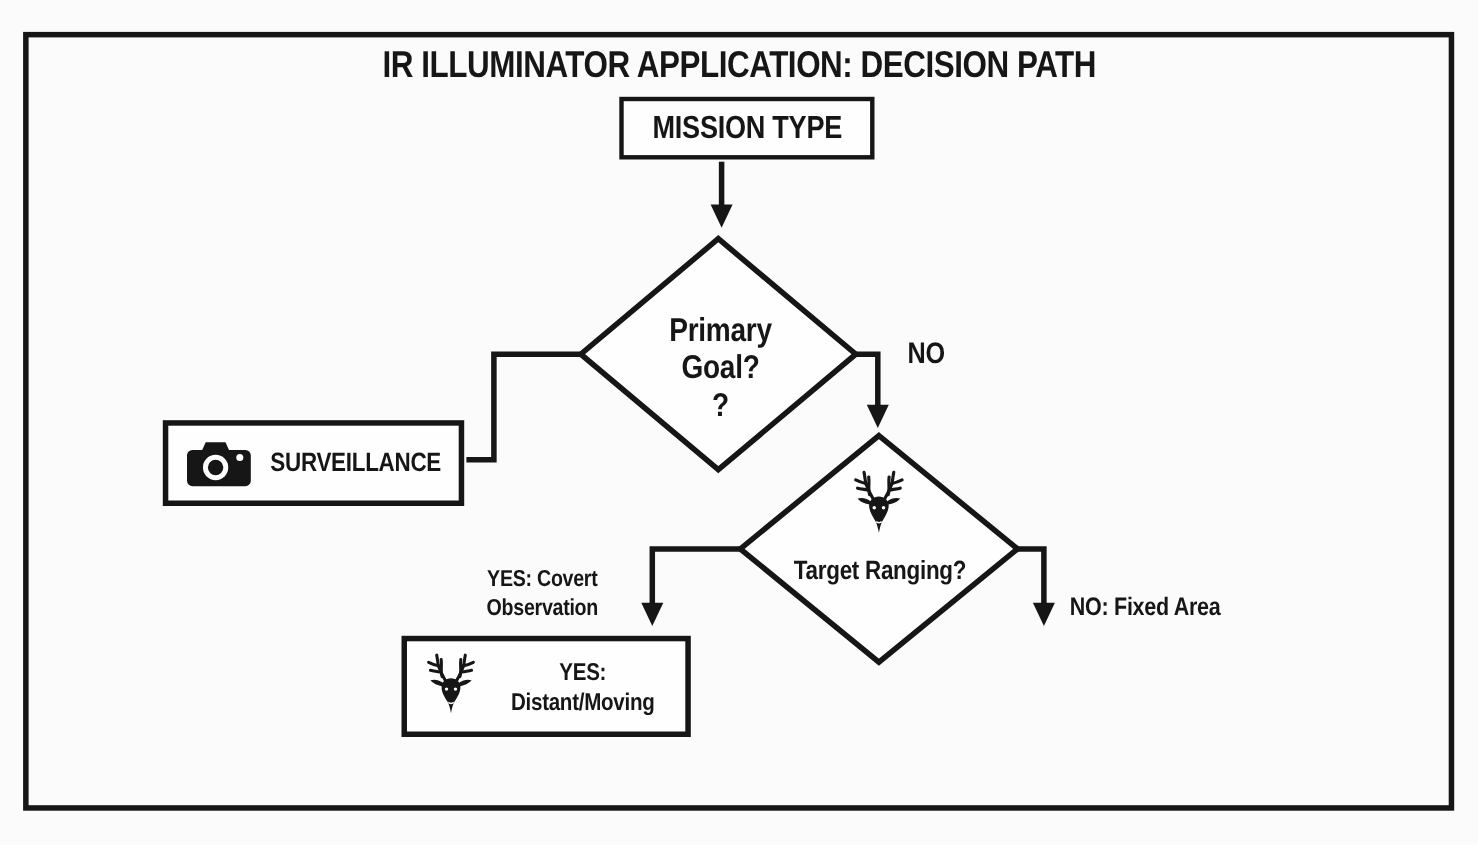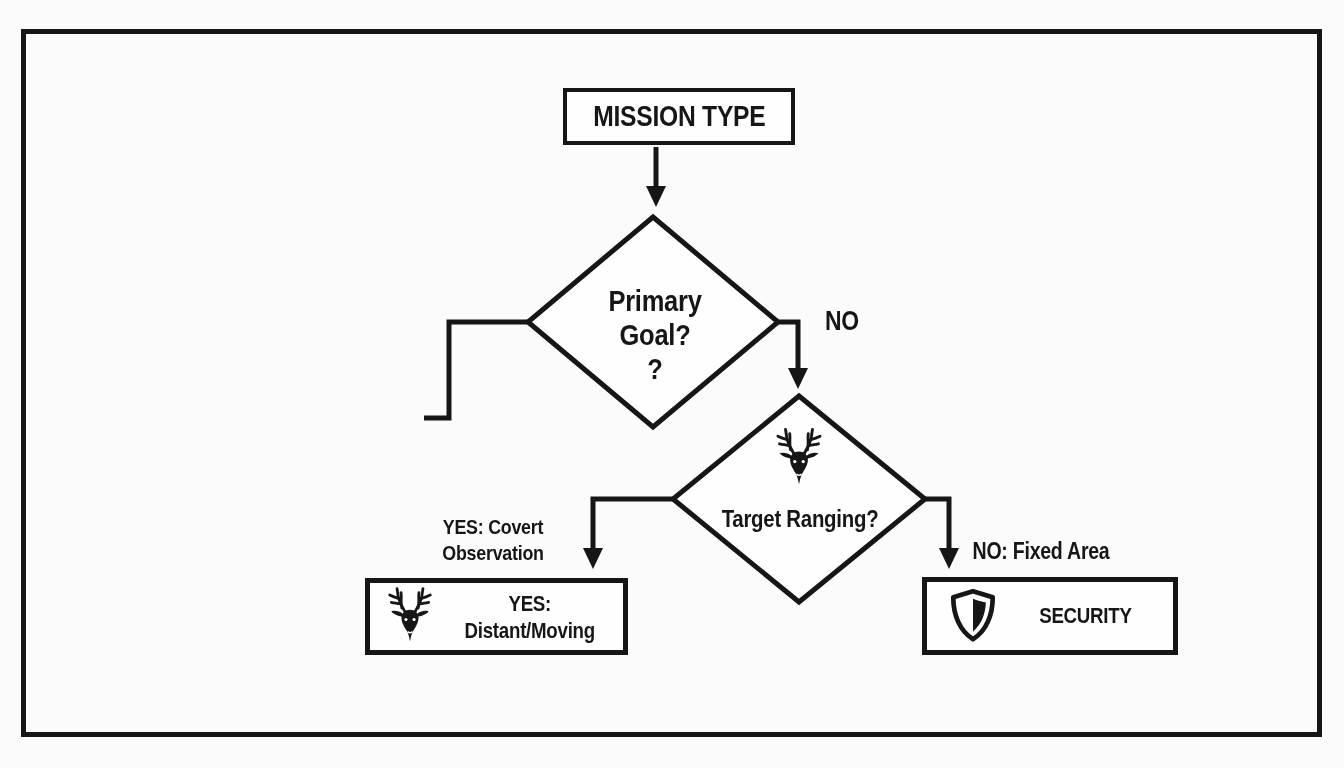--- a/index.html
+++ b/index.html
@@ -40,20 +40,23 @@
   .box-two-line { font-size:22px; line-height:27px; }
   svg { display:block; }
 </style>
 </head>
 <body>
 
 <div class="stage">
 
   <div class="frame"></div>
 
+  <div class="title">
+    <span>IR ILLUMINATOR APPLICATION: DECISION PATH</span>
+  </div>
 
   <svg class="wires" viewBox="0 0 1344 768">
     <g stroke="var(--ink)" stroke-width="5" fill="none">
       <line x1="656" y1="147" x2="656" y2="190"></line>
       <polyline points="528,322 449,322 449,418 424,418"></polyline>
       <polyline points="778,322 798,322 798,371"></polyline>
       <polyline points="673,499 593,499 593,551"></polyline>
       <polyline points="925,499 949,499 949,551"></polyline>
     </g>
     <g fill="var(--ink)" stroke="none">
@@ -77,20 +80,34 @@
   <div class="flabel diamond-text" style="left:655px; top:284px;">
     <div>Primary</div>
     <div>Goal?</div>
     <div>?</div>
   </div>
 
   <div class="flabel no-label" style="left:842px; top:306px;">
     <span>NO</span>
   </div>
 
+  <div class="node thick" style="left:148px; top:382px; width:274px; height:78px;">
+    <div class="icon-slot" style="margin-left:16px;">
+      <svg width="60" height="44" viewBox="0 0 60 44">
+        <rect x="1" y="10" width="58" height="33" rx="5" fill="var(--ink)"></rect>
+        <path d="M14 12 L18 3 H36 L40 12 Z" fill="var(--ink)"></path>
+        <circle cx="27" cy="26" r="11.5" fill="#ffffff"></circle>
+        <circle cx="27" cy="26" r="7" fill="var(--ink)"></circle>
+        <circle cx="49" cy="17" r="3.2" fill="#ffffff"></circle>
+      </svg>
+    </div>
+    <div class="label-wrap" style="font-size:24px;">
+      <span>SURVEILLANCE</span>
+    </div>
+  </div>
 
   <div class="icon-slot" style="position:absolute; left:772px; top:426px; width:54px; height:66px;">
     <svg width="54" height="66" viewBox="0 0 64 76">
       <g stroke="var(--ink)" stroke-width="3.4" fill="none" stroke-linecap="round">
         <path d="M26 32 C23 26 20 22 18 15"></path>
         <path d="M18 15 C17 11 17 8 16 3"></path>
         <path d="M18 15 C14 14 11 13 7 11"></path>
         <path d="M20 22 C16 21 13 21 9 20"></path>
         <path d="M22 27 C20 21 22 15 21 8"></path>
         <path d="M38 32 C41 26 44 22 46 15"></path>
@@ -114,21 +131,21 @@
 
   <div class="flabel small-edge-label" style="left:493px; top:514px;">
     <div>YES: Covert</div>
     <div>Observation</div>
   </div>
 
   <div class="flabel nofixed-label" style="left:1041px; top:538px;">
     <span>NO: Fixed Area</span>
   </div>
 
-  <div class="node thick" style="left:365px; top:578px; width:263px; height:77px;">
+  <div class="node thick" style="left:365px; top:578px; width:263px; height:92px;">
     <div class="icon-slot" style="margin-left:14px;">
       <svg width="52" height="62" viewBox="0 0 64 76">
         <g stroke="var(--ink)" stroke-width="3.4" fill="none" stroke-linecap="round">
           <path d="M26 32 C23 26 20 22 18 15"></path>
           <path d="M18 15 C17 11 17 8 16 3"></path>
           <path d="M18 15 C14 14 11 13 7 11"></path>
           <path d="M20 22 C16 21 13 21 9 20"></path>
           <path d="M22 27 C20 21 22 15 21 8"></path>
           <path d="M38 32 C41 26 44 22 46 15"></path>
           <path d="M46 15 C47 11 47 8 48 3"></path>
@@ -145,25 +162,14 @@
       </svg>
     </div>
     <div class="label-wrap box-two-line">
       <span>
         <span style="display:block;">YES:</span>
         <span style="display:block;">Distant/Moving</span>
       </span>
     </div>
   </div>
 
-  <div class="node thick" style="left:922px; top:577px; width:256px; height:78px;">
-    <div class="icon-slot" style="margin-left:22px;">
-      <svg width="48" height="56" viewBox="0 0 56 64">
-        <path d="M28 3 L51 10 C51 30 44 49 28 59 C12 49 5 30 5 10 Z" fill="#ffffff" stroke="var(--ink)" stroke-width="5.5" stroke-linejoin="round"></path>
-        <path d="M28 12 C33 14 38 15.5 43 16.3 C42.6 30 37.5 42.5 28 50 Z" fill="var(--ink)"></path>
-      </svg>
-    </div>
-    <div class="label-wrap" style="font-size:22px;">
-      <span>SECURITY</span>
-    </div>
-  </div>
 
 </div>
 
 </body></html>

